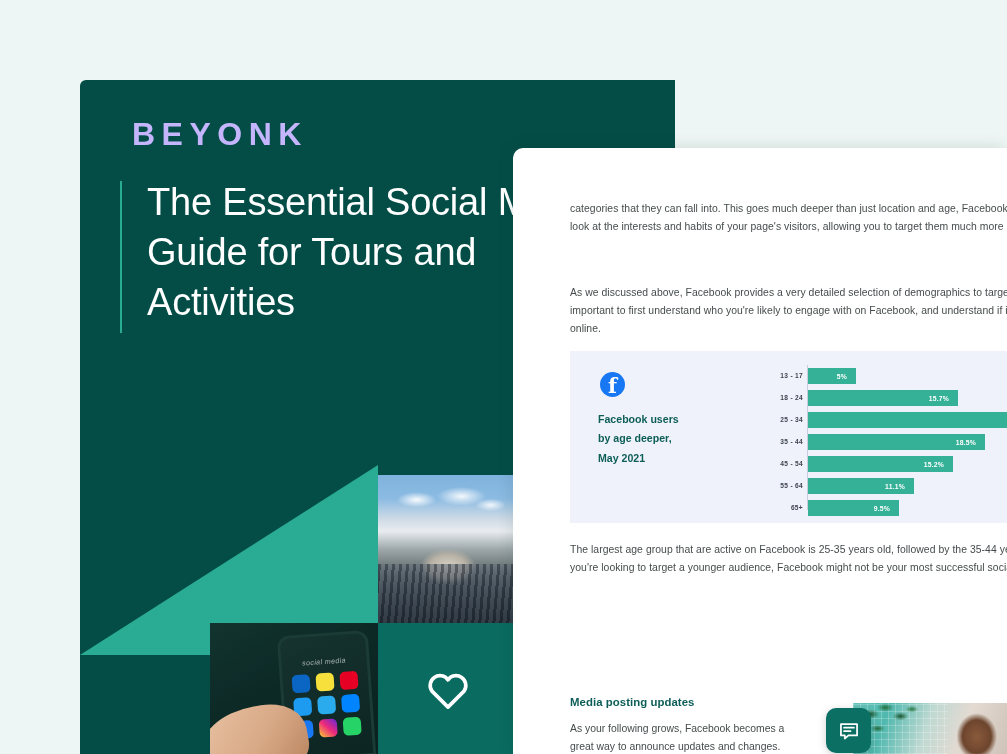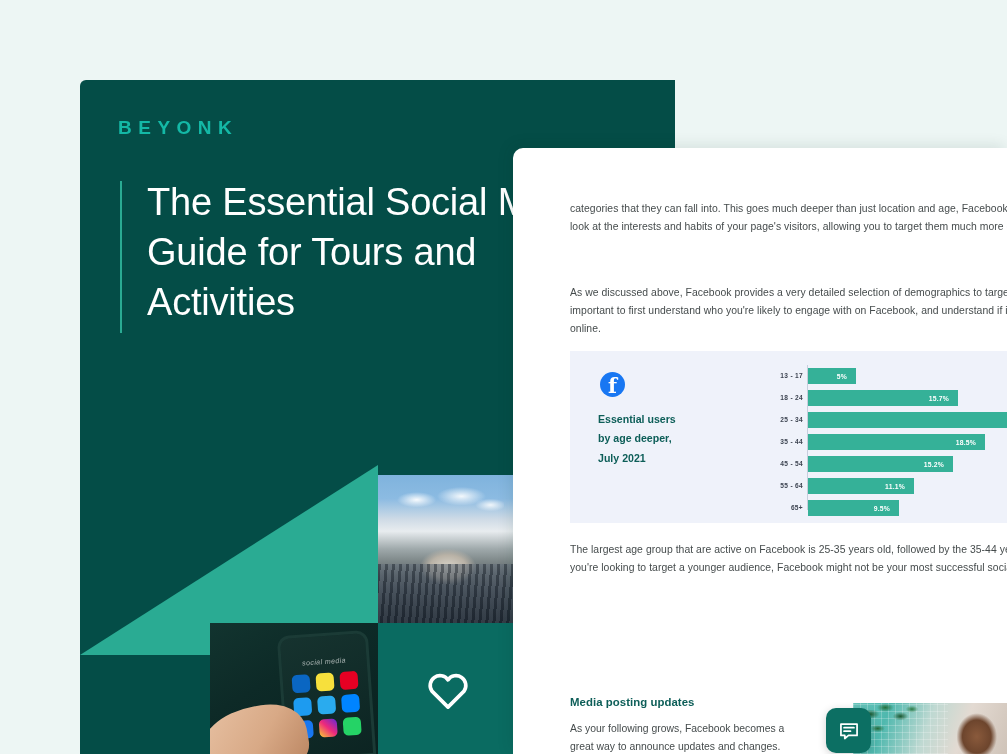--- a/index.html
+++ b/index.html
@@ -40,24 +40,24 @@
     left: 0;
     top: 385px;
     width: 298px;
     height: 190px;
     background: #2aab93;
     clip-path: polygon(100% 0, 100% 100%, 0 100%);
   }
 
   #cover-logo {
     position: absolute;
-    left: 38px;
+    left: 52px;
     top: 38px;
-    color: #14b8a6;
-    font-size: 19px;
+    color: #c4b5fd;
+    font-size: 32px;
     font-weight: 700;
     letter-spacing: 6.5px;
     line-height: 1;
   }
 
   #cover-rule {
     position: absolute;
     left: 40px;
     top: 101px;
     width: 2px;
@@ -438,23 +438,23 @@
       <span>As we discussed above, Facebook provides a very detailed selection of demographics to target, however,</span><br>
       <span>important to first understand who you're likely to engage with on Facebook, and understand if it fits your</span><br>
       <span>online.</span>
     </div>
 
     <div id="chart-panel">
 
       <div id="fb-logo"></div>
 
       <div id="chart-caption">
-        <span>Essential users</span><br>
+        <span>Facebook users</span><br>
         <span>by age deeper,</span><br>
-        <span>July 2021</span>
+        <span>May 2021</span>
       </div>
 
       <div id="chart-plot">
         <div id="chart-axis"></div>
 
         <div class="bar-row" style="top:3px">
           <div class="bar-label">13 - 17</div>
           <div class="bar-track">
             <div class="bar-fill" style="width:48px">
               <span class="bar-value">5%</span>

